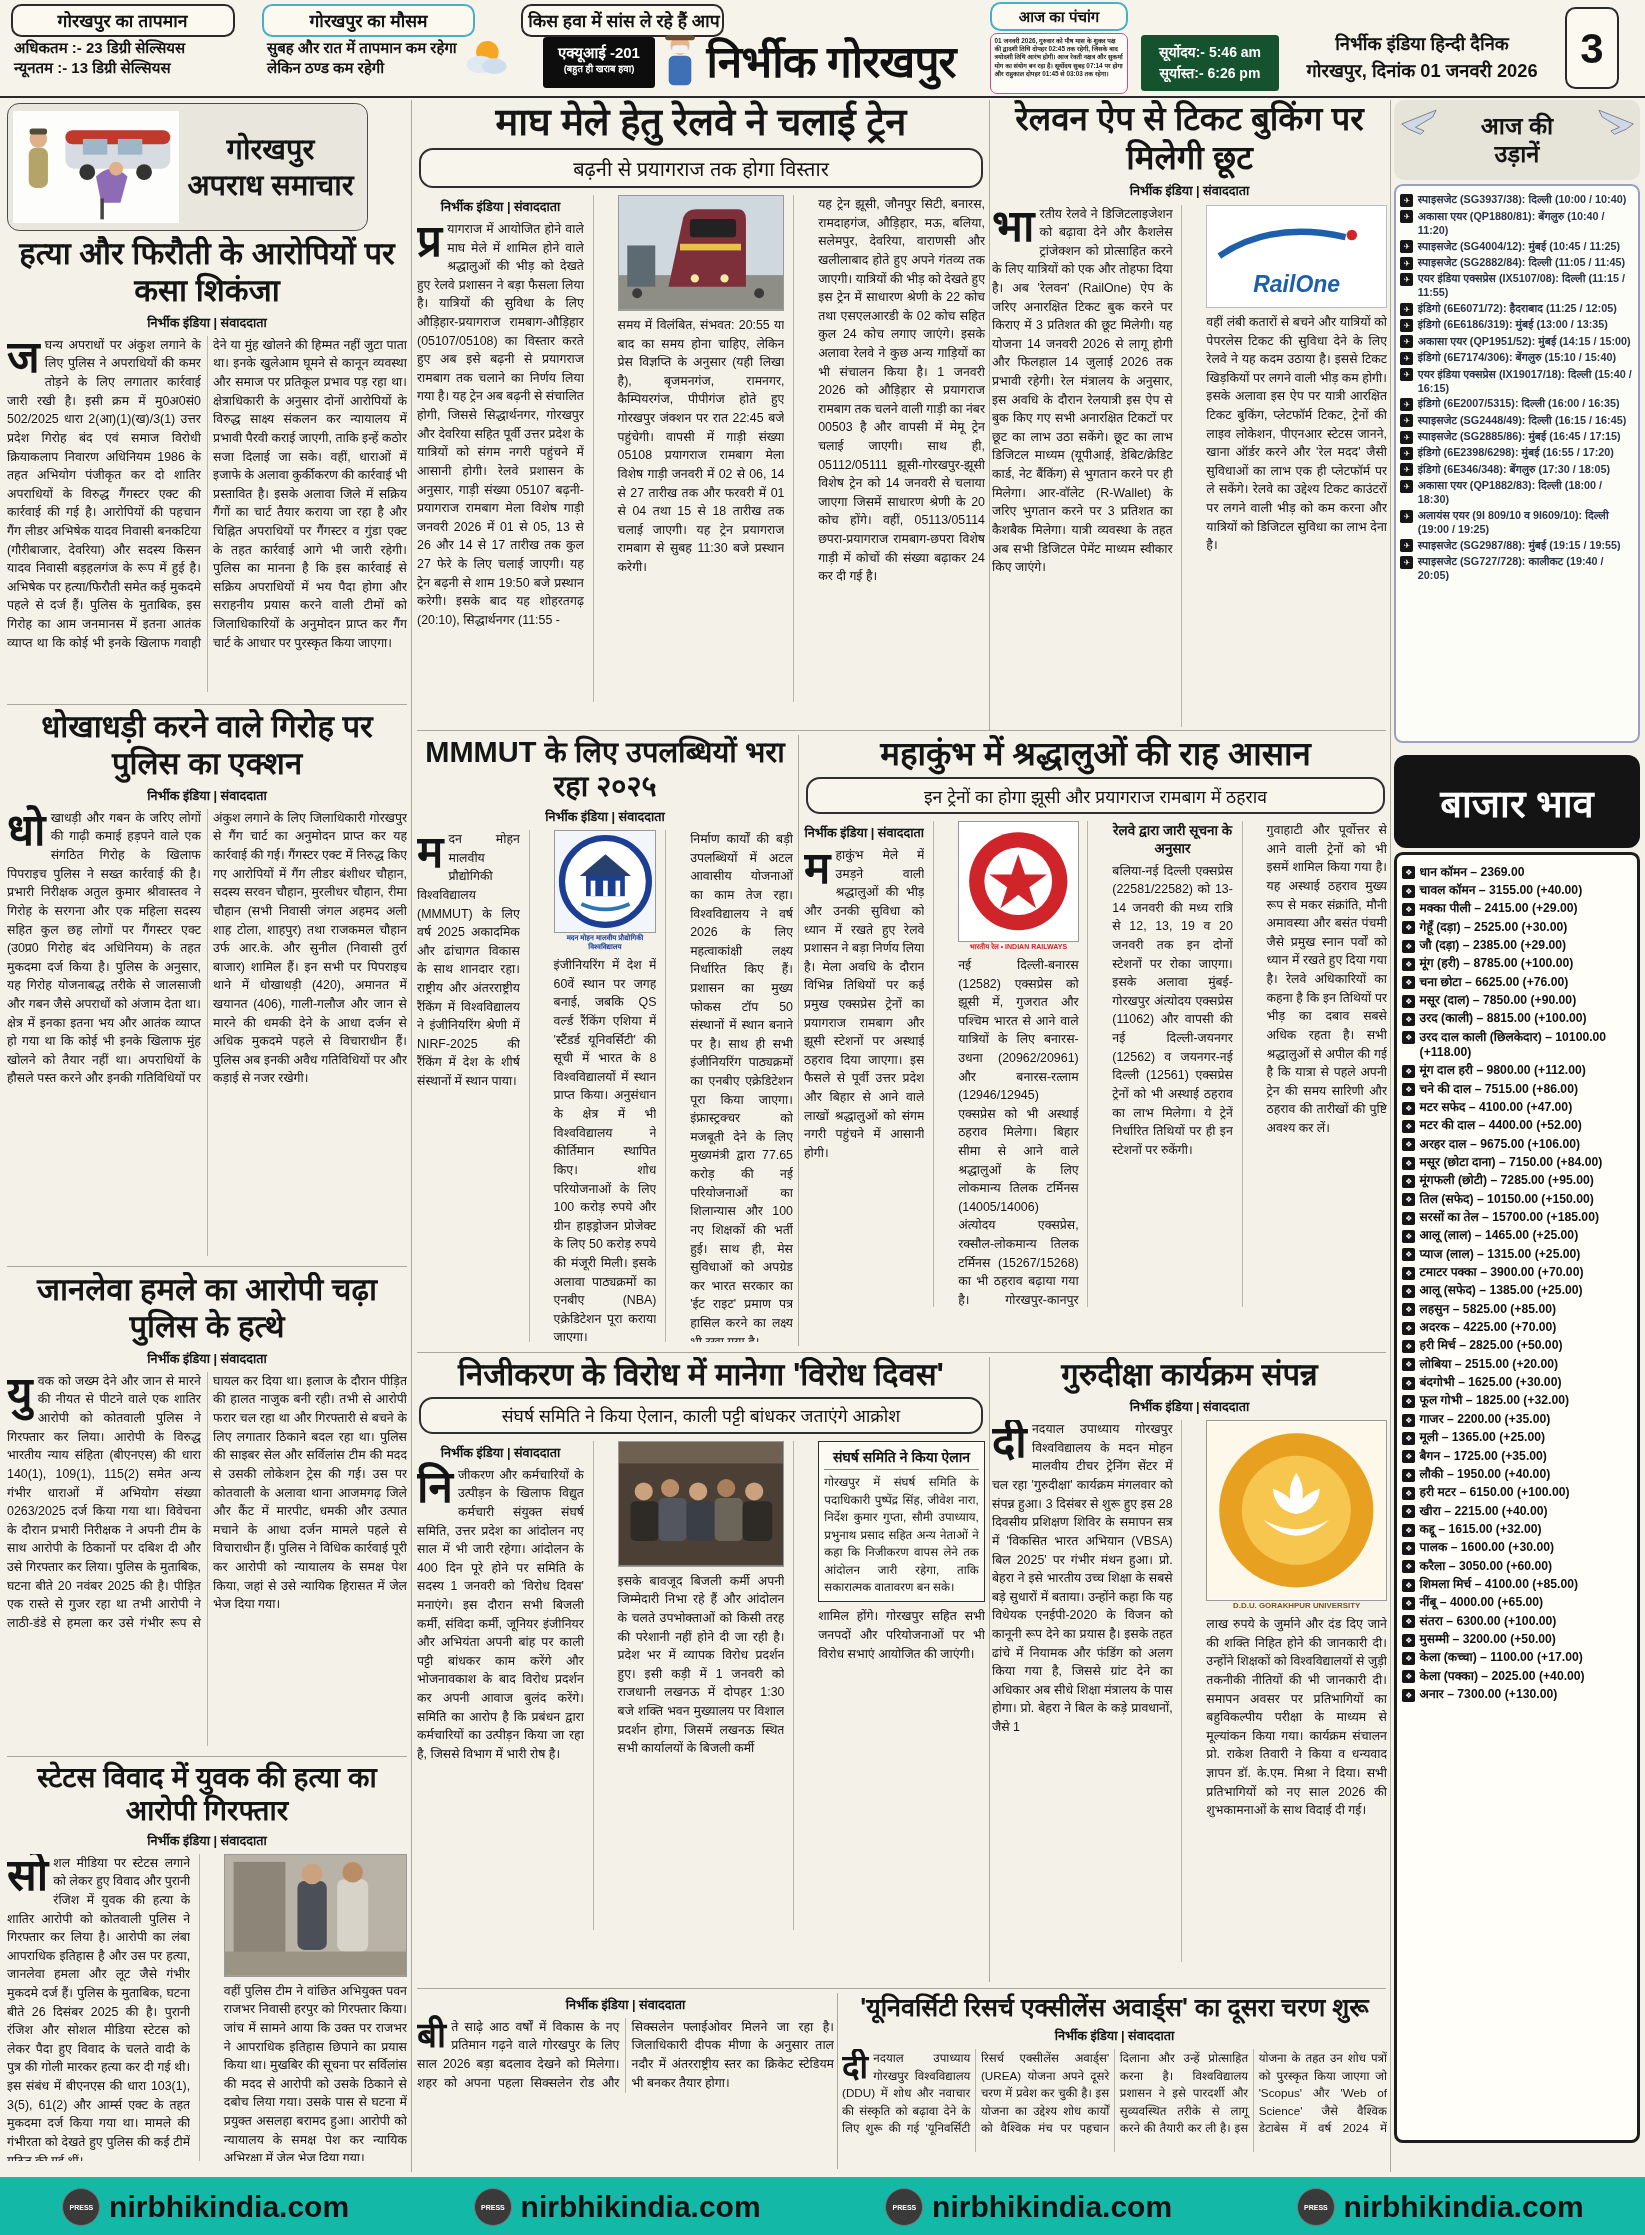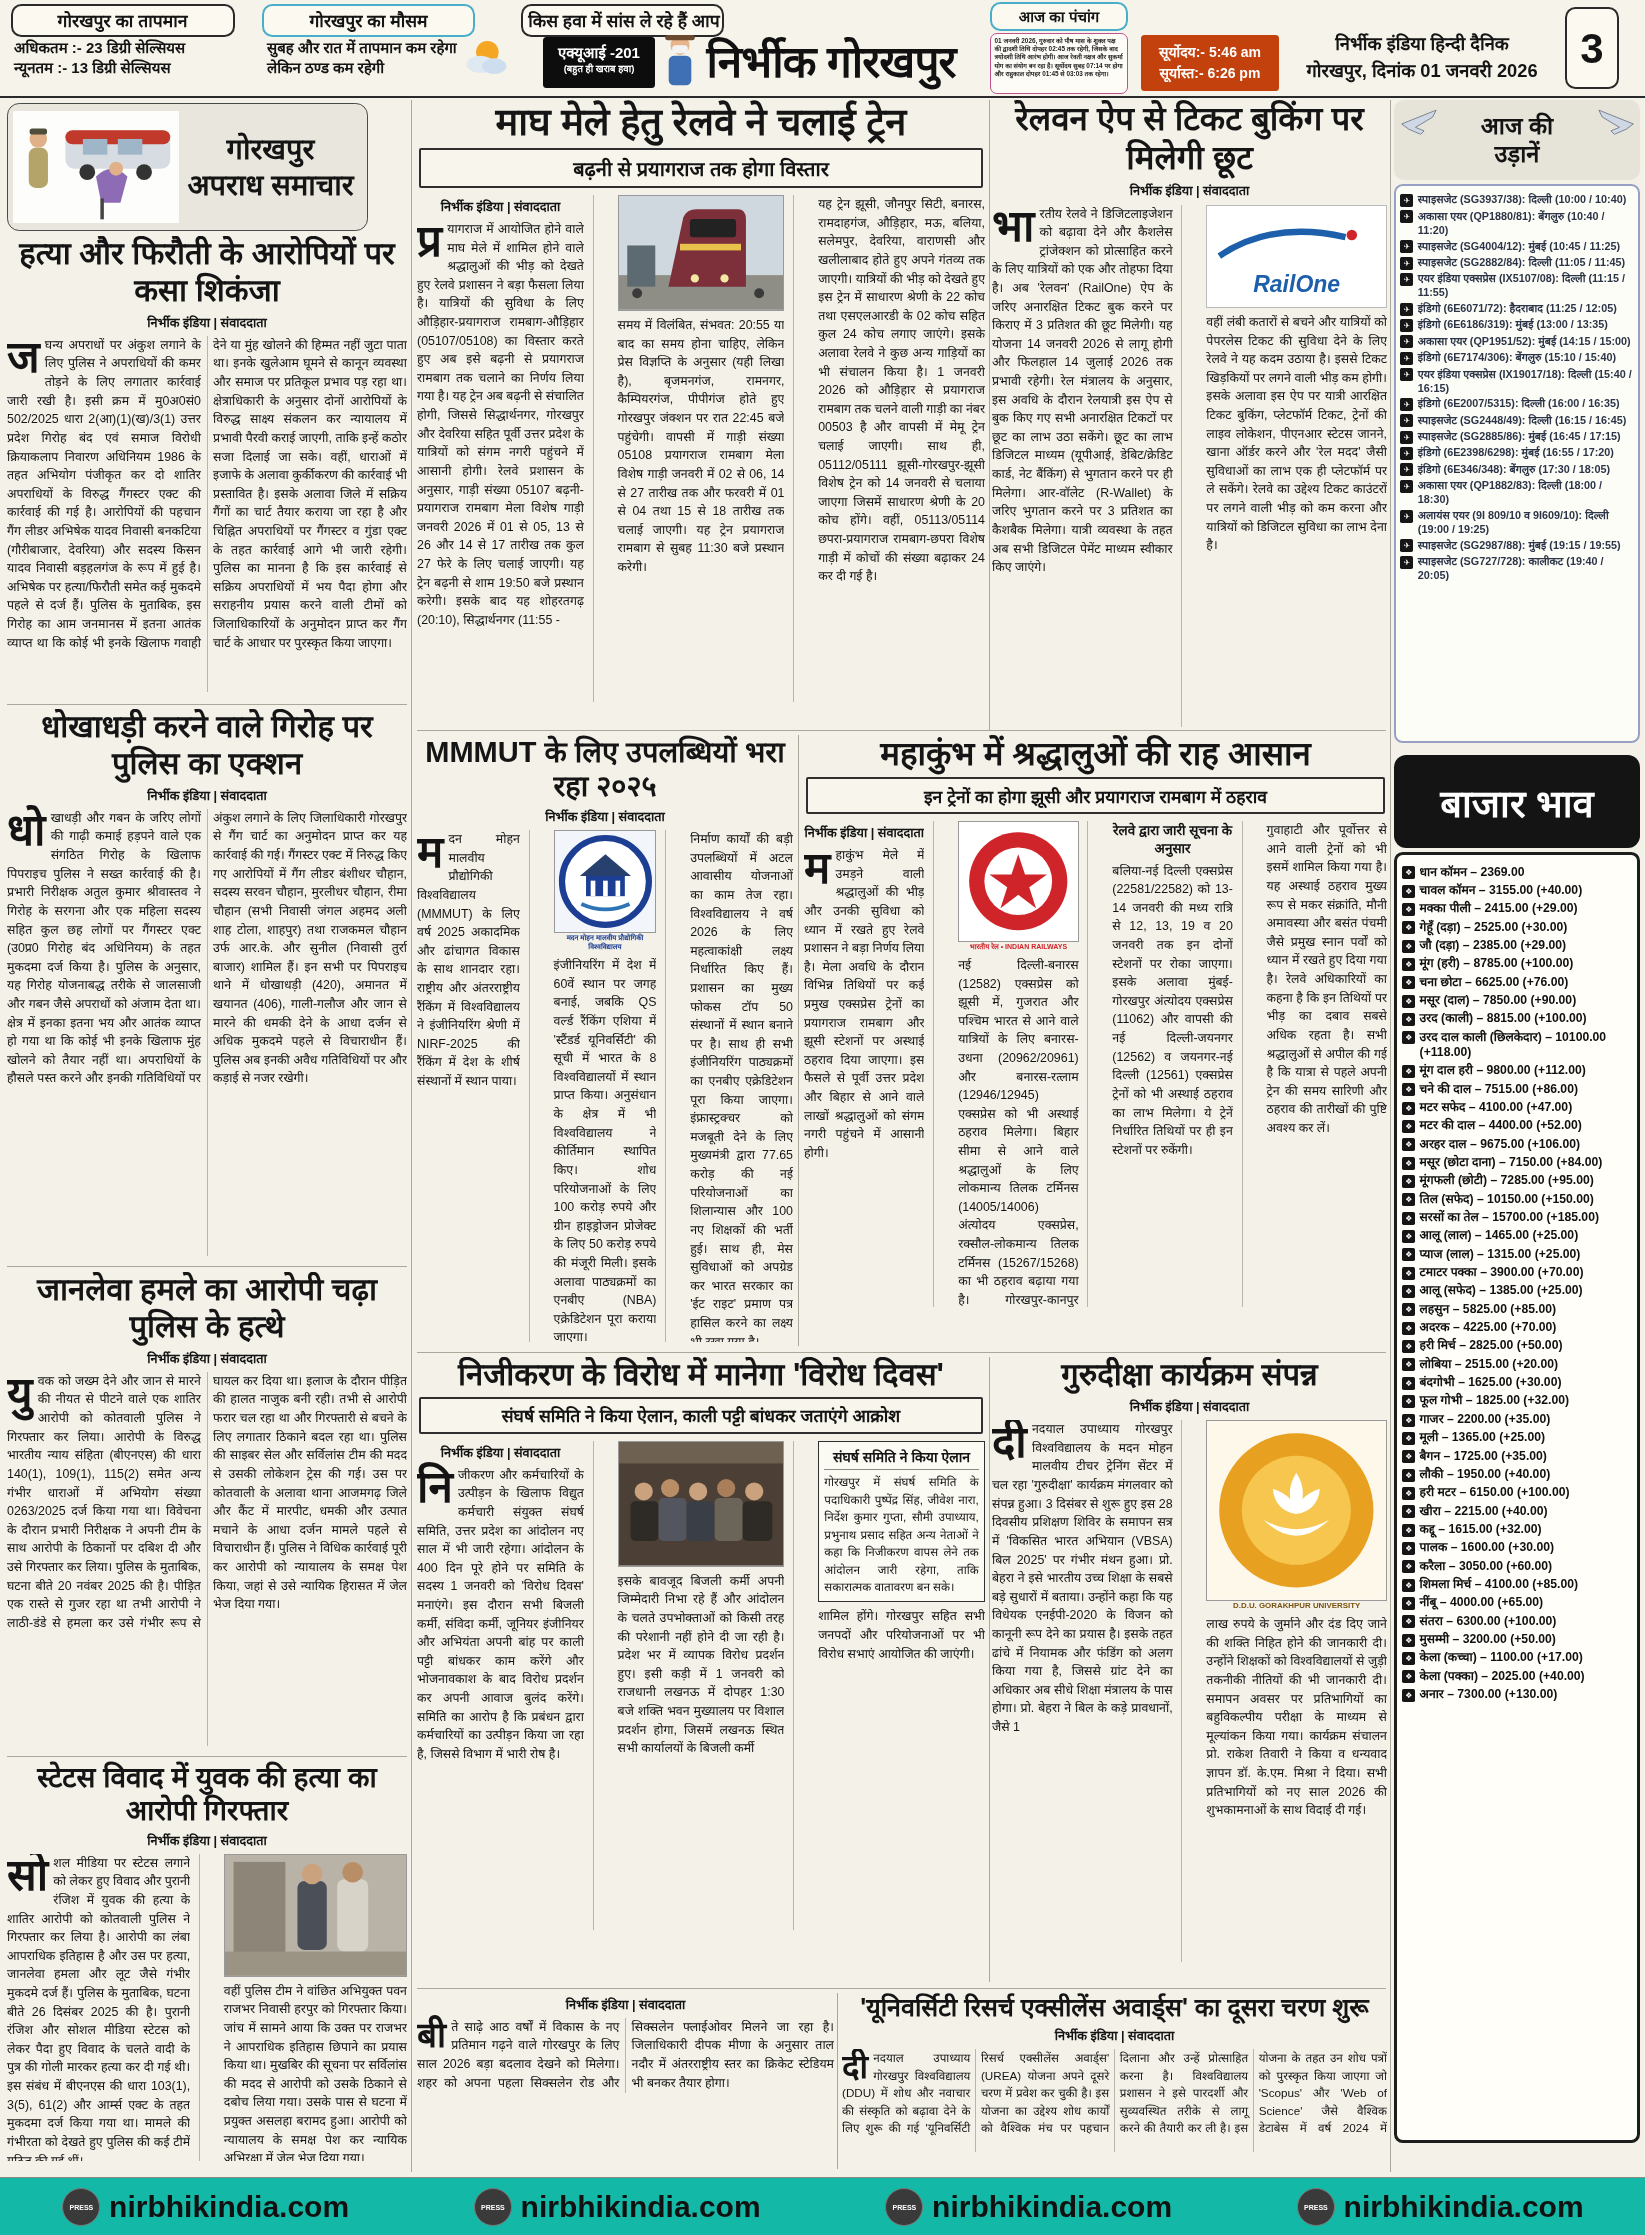--- a/index.html
+++ b/index.html
@@ -20,33 +20,33 @@
   #aqi-chip{position:absolute;left:543px;top:37px;width:112px;height:51px;background:#0d0d0d;color:#fff;
             text-align:center;font-weight:700;border-radius:3.5px;padding-top:6.1px;font-size:15px;line-height:1.3;}
   #aqi-chip .sm{font-size:9.6px;display:block;}
   #aqi-man{position:absolute;left:660px;top:33px;}
   #masthead{position:absolute;left:680px;top:30px;width:302px;text-align:center;font-size:44px;font-weight:700;
             letter-spacing:-0.9px;color:#111;}
   #panchang-label{left:990px;top:1.7px;width:138px;border-color:#49aec9;font-size:15px;}
   #panchang-box{position:absolute;left:990px;top:33px;width:138px;height:61px;border:1.7px solid #c0508e;
                 border-radius:7px;background:#fdfcf6;font-size:6.4px;font-weight:700;line-height:1.3;
                 padding:2.6px 3.5px;overflow:hidden;color:#222;}
-  #sun-box{position:absolute;left:1141px;top:35px;width:138px;height:56px;background:#c2410c;color:#fff;
+  #sun-box{position:absolute;left:1141px;top:35px;width:138px;height:56px;background:#14532d;color:#fff;
            border-radius:3.5px;font-size:14px;font-weight:700;text-align:center;padding-top:7px;line-height:1.5;}
   #paper-info{position:absolute;left:1291px;top:30px;width:262px;text-align:center;font-weight:700;font-size:18.3px;line-height:1.5;}
   #page-num{position:absolute;left:1565px;top:7px;width:54px;height:82px;border:2.2px solid #2a2a2a;border-radius:10.5px;
             background:#fbf9f0;text-align:center;font-size:42px;font-weight:700;padding-top:15.7px;}
   
   .vline,.hline{position:absolute;background:#aaa79b;}
   .vline{width:0.9px;} .hline{height:0.9px;}
   
   .art{position:absolute;overflow:hidden;}
   .art h2{margin:0 0 3.5px 0;text-align:center;font-weight:700;color:#151515;line-height:1.18;}
   .h36{font-size:31px;} .h33{font-size:28px;} .h46{font-size:38px;} .h40{font-size:33px;} .h30{font-size:25px;} .h34{font-size:29px;}
-  .subbox{border:2.2px solid #2f2f2f;border-radius:2px;text-align:center;font-weight:700;font-size:20px;
+  .subbox{border:2.2px solid #2f2f2f;border-radius:14px;text-align:center;font-weight:400;font-size:20px;
           padding:4.4px 3.5px;margin:3.5px 1.7px 7px 1.7px;background:#f8f6ec;}
   .byline{text-align:center;font-weight:700;font-size:12.7px;margin:1.7px 0 5.2px 0;}
   .body{font-size:12.4px;line-height:1.5;text-align:justify;margin:0;}
   .dc{float:left;font-size:44px;line-height:.82;font-weight:700;padding:3.5px 5.2px 0 0;}
   .twocol{column-count:2;column-gap:12.2px;column-rule:0.9px solid #b8b5aa;}
   .cols{display:flex;}
   .cols .c{flex:1;min-width:0;overflow:hidden;}
   .cols .c + .c{border-left:0.9px solid #b8b5aa;padding-left:24px;margin-left:8.7px;}
   .ph{margin:0 0 5.2px 0;}
   .ph svg{display:block;width:100%;height:auto;border:0.9px solid #999;background:#fff;}

